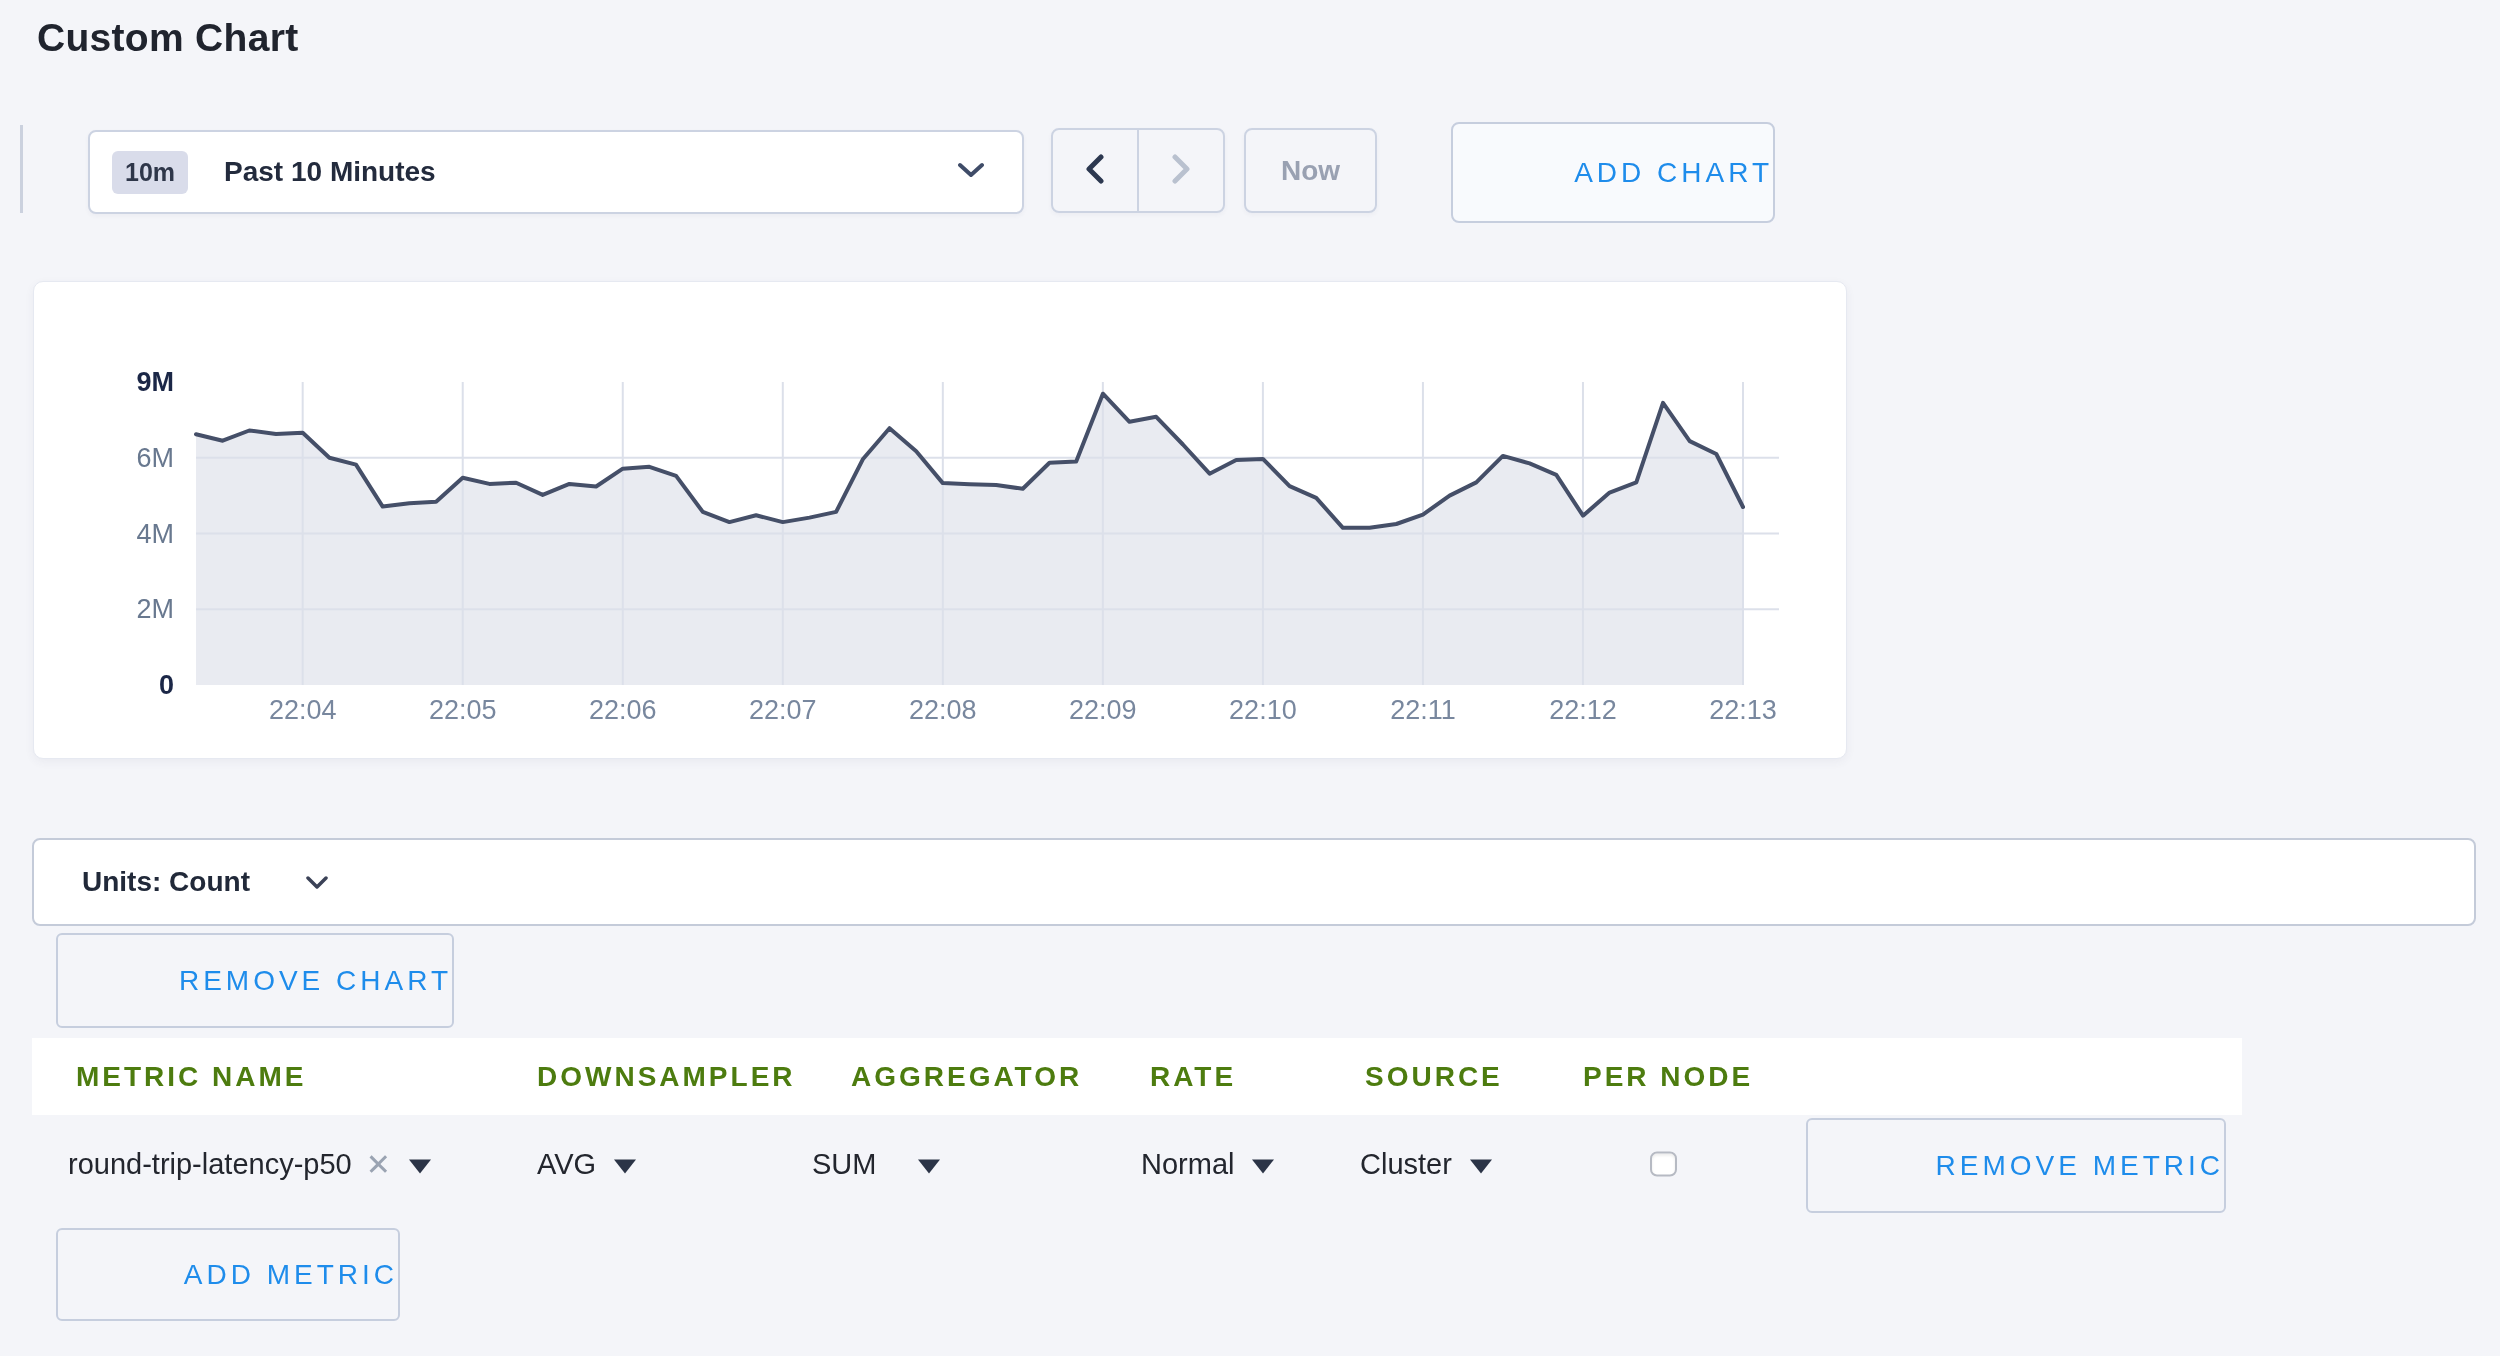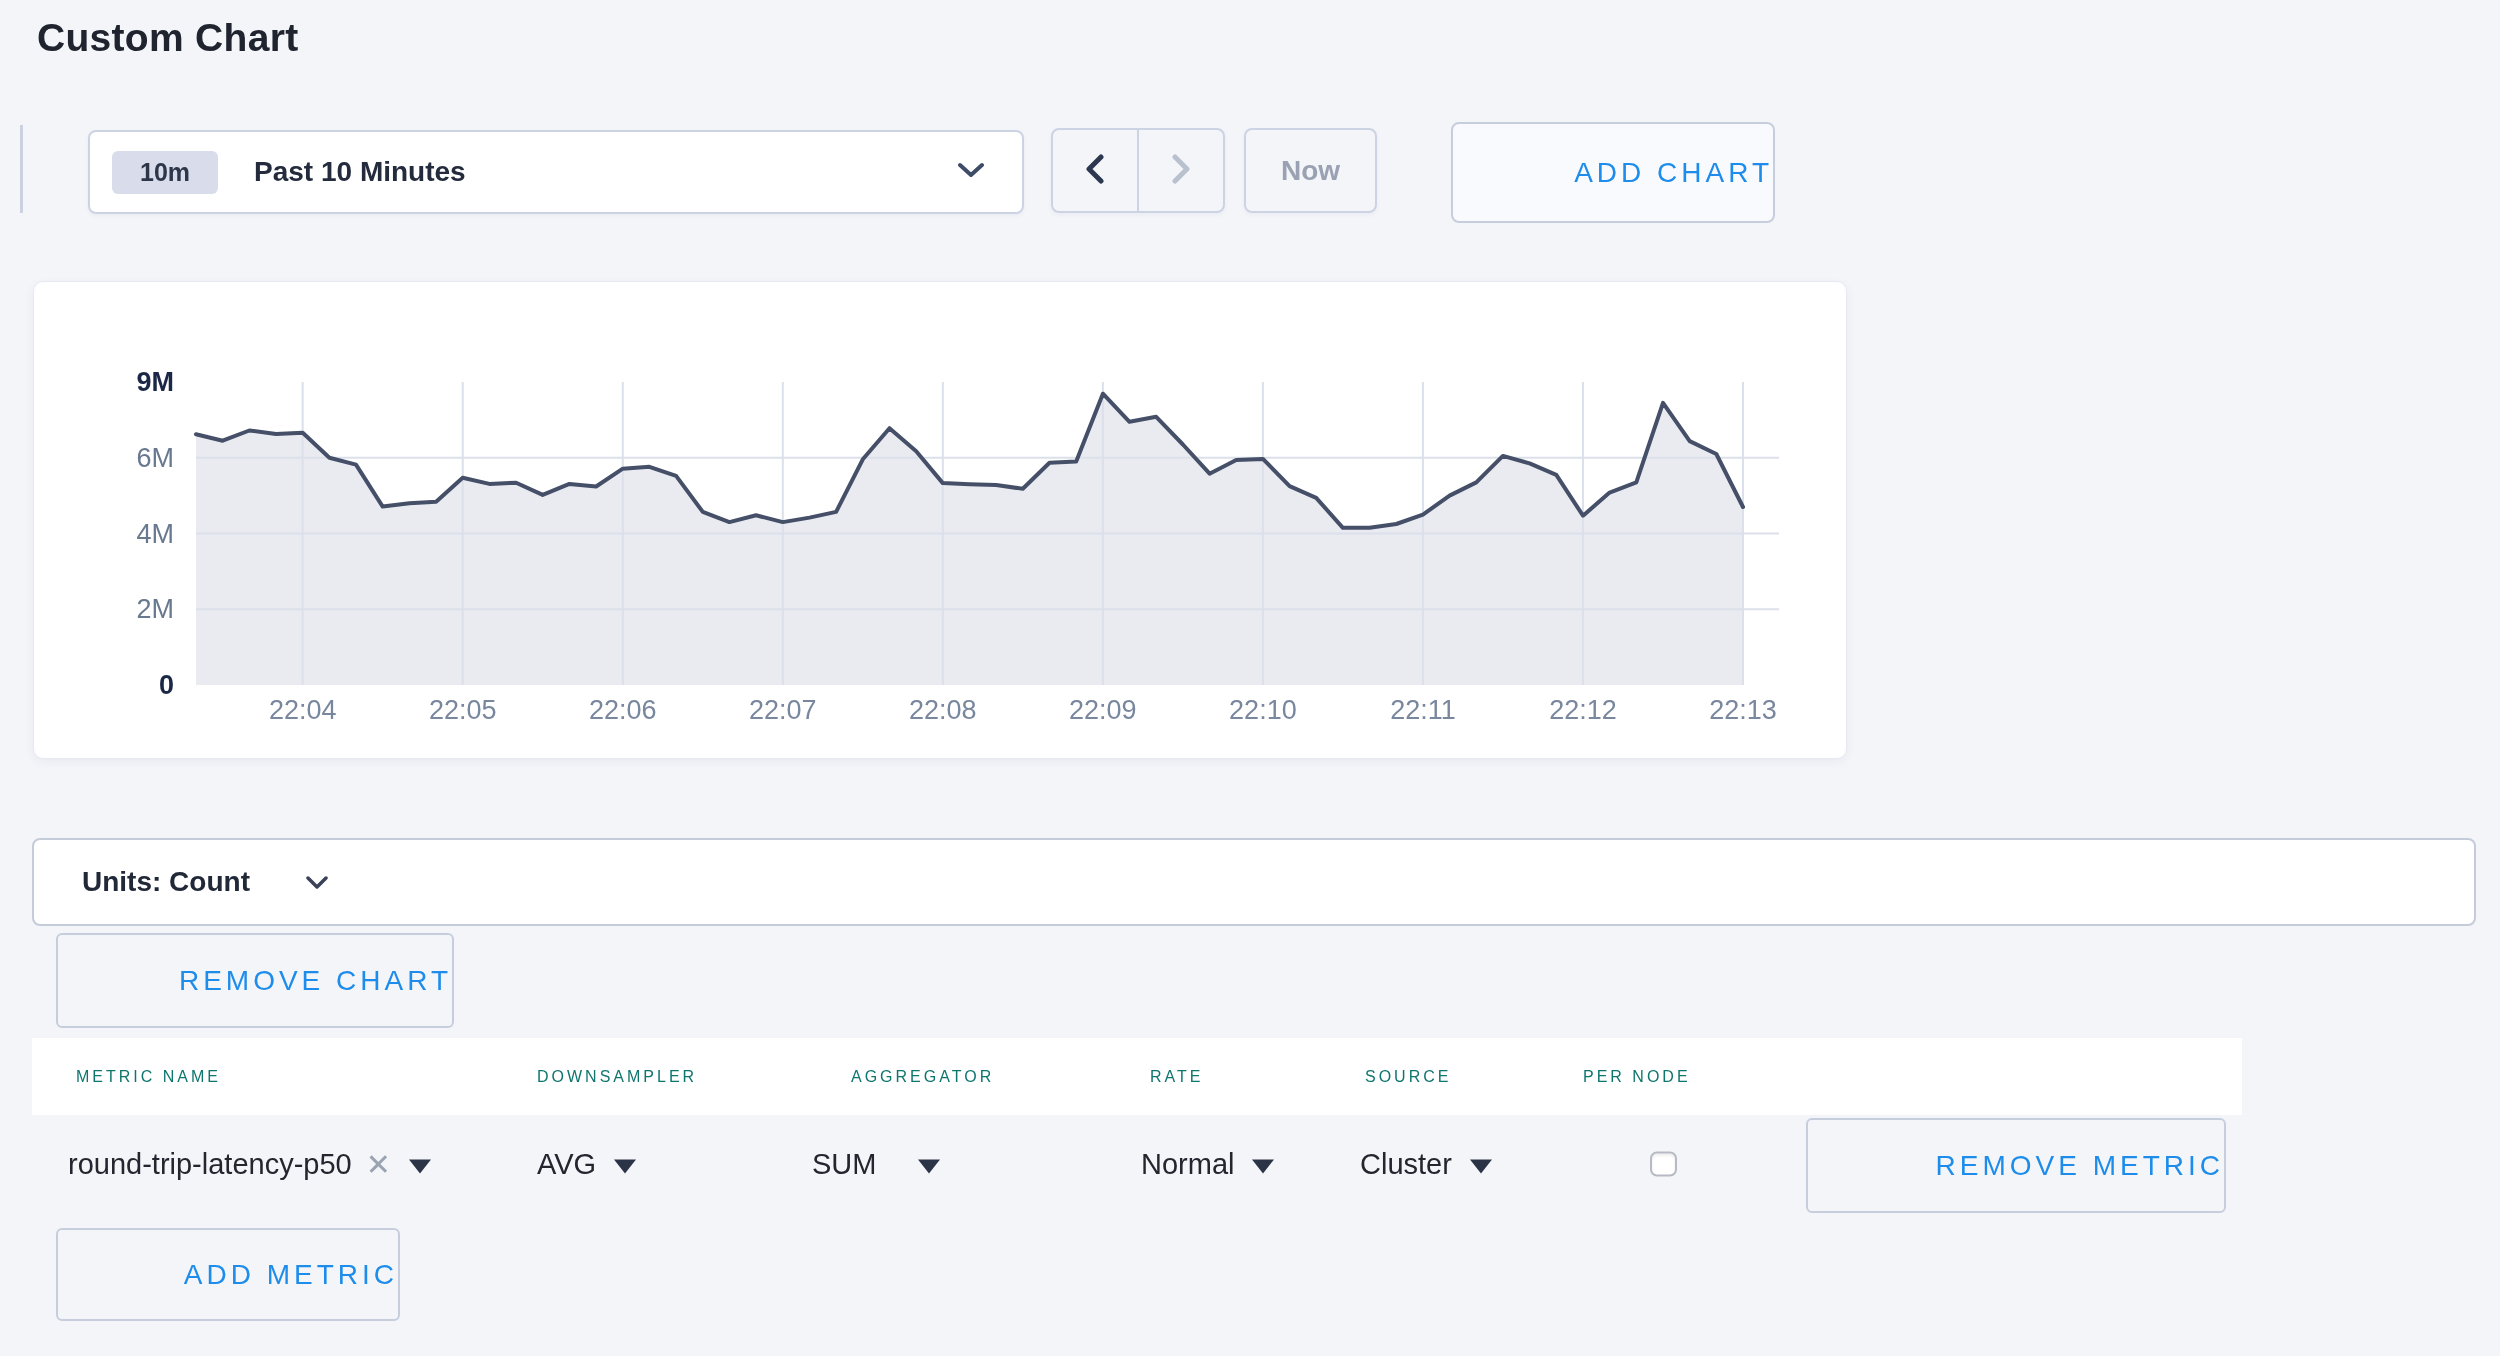--- a/index.html
+++ b/index.html
@@ -20,21 +20,21 @@
   
   .toolbar-divider { left:20px; top:125px; width:3px; height:88px; background:#cbd1de; }
 
   .time-picker {
     left:88px; top:130px; width:936px; height:84px; background:#fff;
     border:2px solid #ccd3e2; border-radius:8px; display:flex; align-items:center;
     cursor:pointer; box-shadow:0 2px 4px rgba(70,80,110,.05);
   }
   .time-badge {
     margin-left:22px; background:#d9dcea; color:#2e3649; font-weight:700;
-    font-size:25px; padding:9px 28px; border-radius:6px; line-height:1;
+    font-size:25px; padding:9px 13px; border-radius:6px; line-height:1;
   }
   .time-label { margin-left:36px; font-size:28px; font-weight:700; color:#232b3d; }
   .time-chevron { position:absolute; right:38px; top:50%; transform:translateY(-50%); }
 
   .arrow-group {
     left:1051px; top:128px; width:174px; height:85px;
     border:2px solid #ccd3e2; border-radius:8px; display:flex; overflow:hidden;
     box-shadow:0 2px 4px rgba(70,80,110,.05);
   }
   .arrow-btn { flex:1; display:flex; align-items:center; justify-content:center; cursor:pointer; }
@@ -78,21 +78,21 @@
     border:2px solid #c4cbd9; border-radius:8px; display:flex; align-items:center;
     padding-left:48px; cursor:pointer;gap:32px;
   }
   .units-label { font-size:28px; font-weight:700; color:#212939; }
   .units-chevron { margin-left:24px; margin-top:4px; }
 
   
   .table-header-band { left:32px; top:1038px; width:2210px; height:77px; background:#fff; }
   .th {
     position:absolute; top:50%; transform:translateY(-50%);
-    font-size:16px; font-weight:400; letter-spacing:3px; color:#0f766e; white-space:nowrap;
+    font-size:28px; font-weight:700; letter-spacing:3px; color:#4d7c0f; white-space:nowrap;
   }
   .th.c1{left:44px;} .th.c2{left:505px;} .th.c3{left:819px;}
   .th.c4{left:1118px;} .th.c5{left:1333px;} .th.c6{left:1551px;}
 
   .metric-row { left:32px; top:1115px; width:2210px; height:98px; }
   .cell {
     position:absolute; top:50%; transform:translateY(-50%);
     display:flex; align-items:center; font-size:29px; color:#23262e; cursor:pointer; white-space:nowrap;
   }
   .cell.c1{left:36px;} .cell.c2{left:505px;} .cell.c3{left:780px;gap:24px;}

